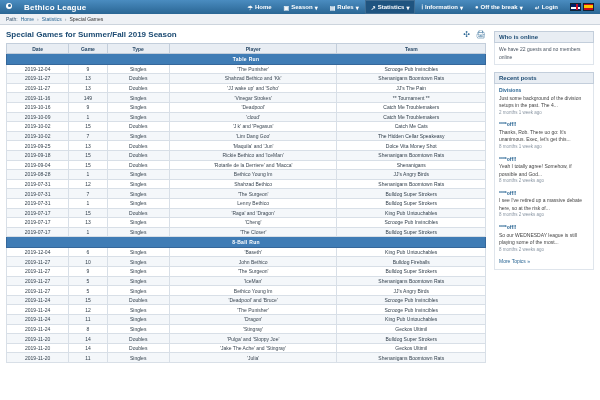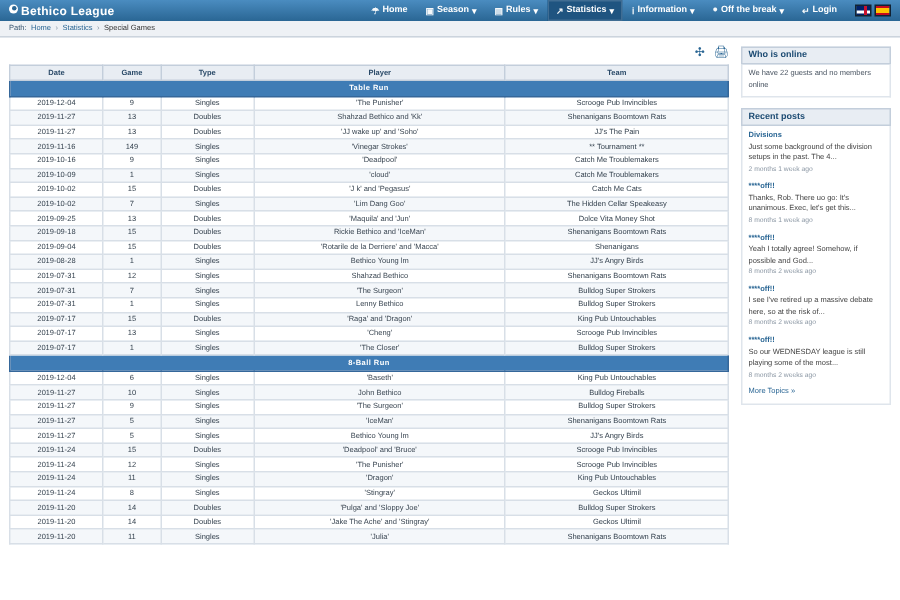--- a/index.html
+++ b/index.html
@@ -9,21 +9,21 @@
     font-family:"Liberation Sans", sans-serif;
     font-size:5.5px; color:#222; background:#ffffff;
   }
   
   .topbar {
     height:14px; background:#2f6f9f;
     background:linear-gradient(#4a8cc0,#2a6694);
     display:flex; align-items:center; color:#fff;
     padding:0 6px; position:relative;
   }
-  .brand { font-size:8px; font-weight:bold; display:flex; gap:2px; letter-spacing:.2px;}
+  .brand { font-size:8px; font-weight:bold; display:flex; gap:12px; letter-spacing:.2px;}
   .brand .dot { width:6px; height:6px; border-radius:50%; background:#fff; display:inline-block; position:relative;}
   .brand .dot:after{content:""; position:absolute; left:1.5px; top:1.5px; width:3px;height:3px;border-radius:50%;background:#2a6694;}
   .nav { margin-left:auto; display:flex; align-items:center; gap:0; height:100%; }
   .nav-item {
     display:flex; align-items:center; gap:2px;
     padding:0 6px; height:100%; font-size:6px; font-weight:bold; color:#fff;
     white-space:nowrap;
   }
   .nav-item.active { background:#1f5480; box-shadow:inset 0 0 0 1px rgba(255,255,255,.15); }
   .nav-item .ico { font-size:6px; opacity:.95; }
@@ -145,20 +145,21 @@
   <span class="sep">›</span>
   <a href="#">Statistics</a>
   <span class="sep">›</span>
   <span class="cur">Special Games</span>
 </div>
 
 <div class="wrap">
 
   <div class="main">
     <div class="page-title-row">
+      <div class="page-title">Special Games for Summer/Fall 2019 Season</div>
       <div class="title-icons">
         <span>✣</span>
         <span>🖨</span>
       </div>
     </div>
 
     <table class="games">
       <thead>
         <tr>
           <th style="width:13%">Date</th>

